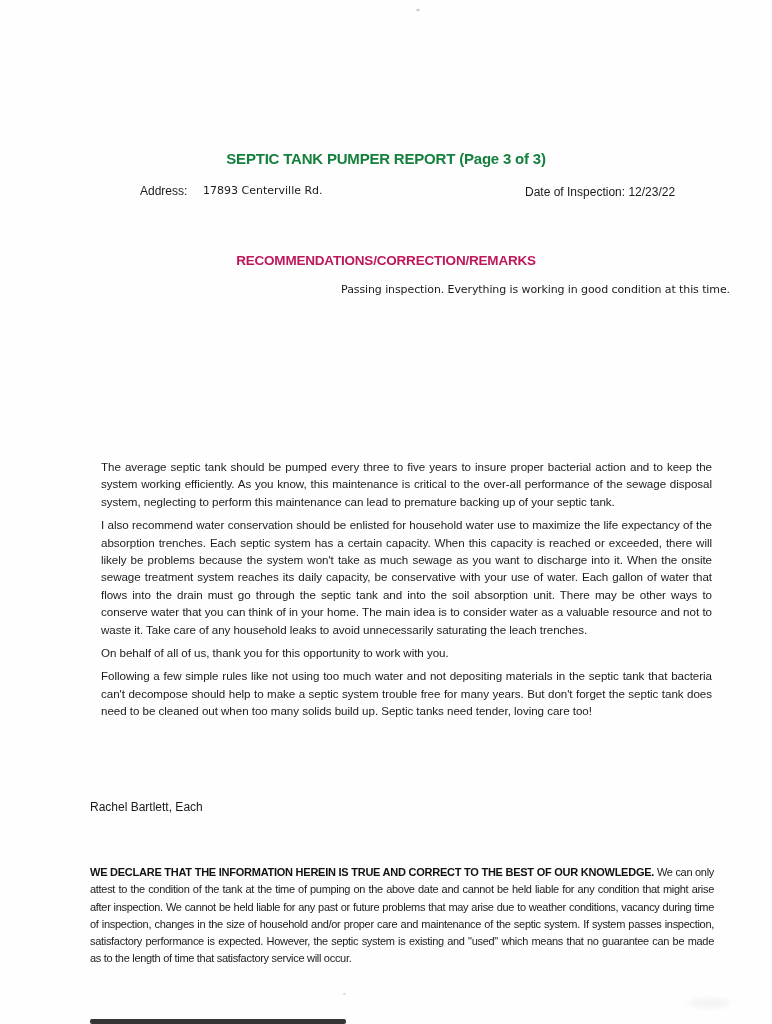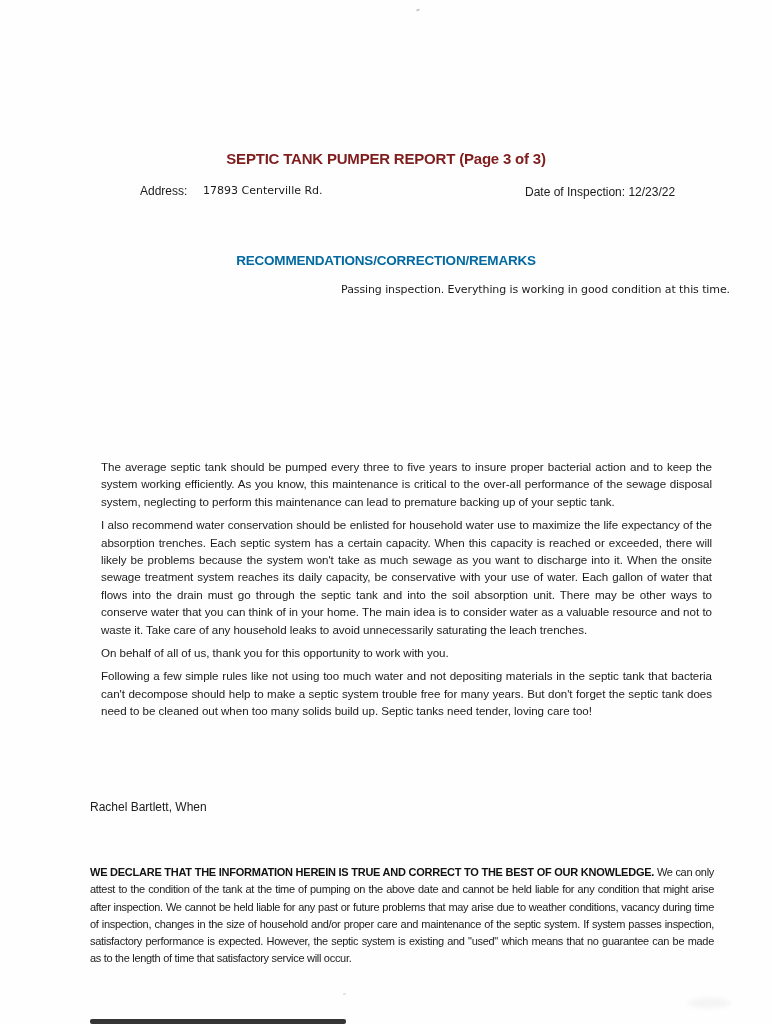--- a/index.html
+++ b/index.html
@@ -19,21 +19,21 @@
   }
   .doc-title {
     position: absolute;
     top: 150px;
     left: 0;
     width: 772px;
     text-align: center;
     font-size: 15px;
     font-weight: bold;
     letter-spacing: -0.2px;
-    color: #7f1d1d;
+    color: #15803d;
   }
   .meta-row {
     position: absolute;
     top: 184px;
     left: 0;
     width: 716px;
     height: 20px;
     font-size: 12px;
   }
   .address-label {
@@ -56,21 +56,21 @@
   }
   .section-heading {
     position: absolute;
     top: 253px;
     left: 0;
     width: 772px;
     text-align: center;
     font-size: 13.5px;
     font-weight: bold;
     letter-spacing: -0.2px;
-    color: #0369a1;
+    color: #be185d;
   }
   .remark-line {
     position: absolute;
     top: 283px;
     left: 90px;
     width: 640px;
     font-family: "DejaVu Sans", sans-serif;
     font-size: 11px;
     letter-spacing: -0.1px;
     text-align: right;
@@ -158,21 +158,21 @@
 
   <div class="remark-line">Passing inspection. Everything is working in good condition at this time.</div>
 
   <div class="body-text">
     <p>The average septic tank should be pumped every three to five years to insure proper bacterial action and to keep the system working efficiently. As you know, this maintenance is critical to the over-all performance of the sewage disposal system, neglecting to perform this maintenance can lead to premature backing up of your septic tank.</p>
     <p>I also recommend water conservation should be enlisted for household water use to maximize the life expectancy of the absorption trenches. Each septic system has a certain capacity. When this capacity is reached or exceeded, there will likely be problems because the system won't take as much sewage as you want to discharge into it. When the onsite sewage treatment system reaches its daily capacity, be conservative with your use of water. Each gallon of water that flows into the drain must go through the septic tank and into the soil absorption unit. There may be other ways to conserve water that you can think of in your home. The main idea is to consider water as a valuable resource and not to waste it. Take care of any household leaks to avoid unnecessarily saturating the leach trenches.</p>
     <p>On behalf of all of us, thank you for this opportunity to work with you.</p>
     <p>Following a few simple rules like not using too much water and not depositing materials in the septic tank that bacteria can't decompose should help to make a septic system trouble free for many years. But don't forget the septic tank does need to be cleaned out when too many solids build up. Septic tanks need tender, loving care too!</p>
   </div>
 
-  <div class="signature-line">Rachel Bartlett, When</div>
+  <div class="signature-line">Rachel Bartlett, Each</div>
 
   <div class="declaration"><b>WE DECLARE THAT THE INFORMATION HEREIN IS TRUE AND CORRECT TO THE BEST OF OUR KNOWLEDGE.</b><span> We can only attest to the condition of the tank at the time of pumping on the above date and cannot be held liable for any condition that might arise after inspection. We cannot be held liable for any past or future problems that may arise due to weather conditions, vacancy during time of inspection, changes in the size of household and/or proper care and maintenance of the septic system. If system passes inspection, satisfactory performance is expected. However, the septic system is existing and "used" which means that no guarantee can be made as to the length of time that satisfactory service will occur.</span></div>
 
   <div class="artifact speck-top"></div>
   <div class="artifact speck-mid"></div>
   <div class="artifact smudge-right"></div>
   <div class="artifact edge-bar-bottom"></div>
 
 </div>
 

